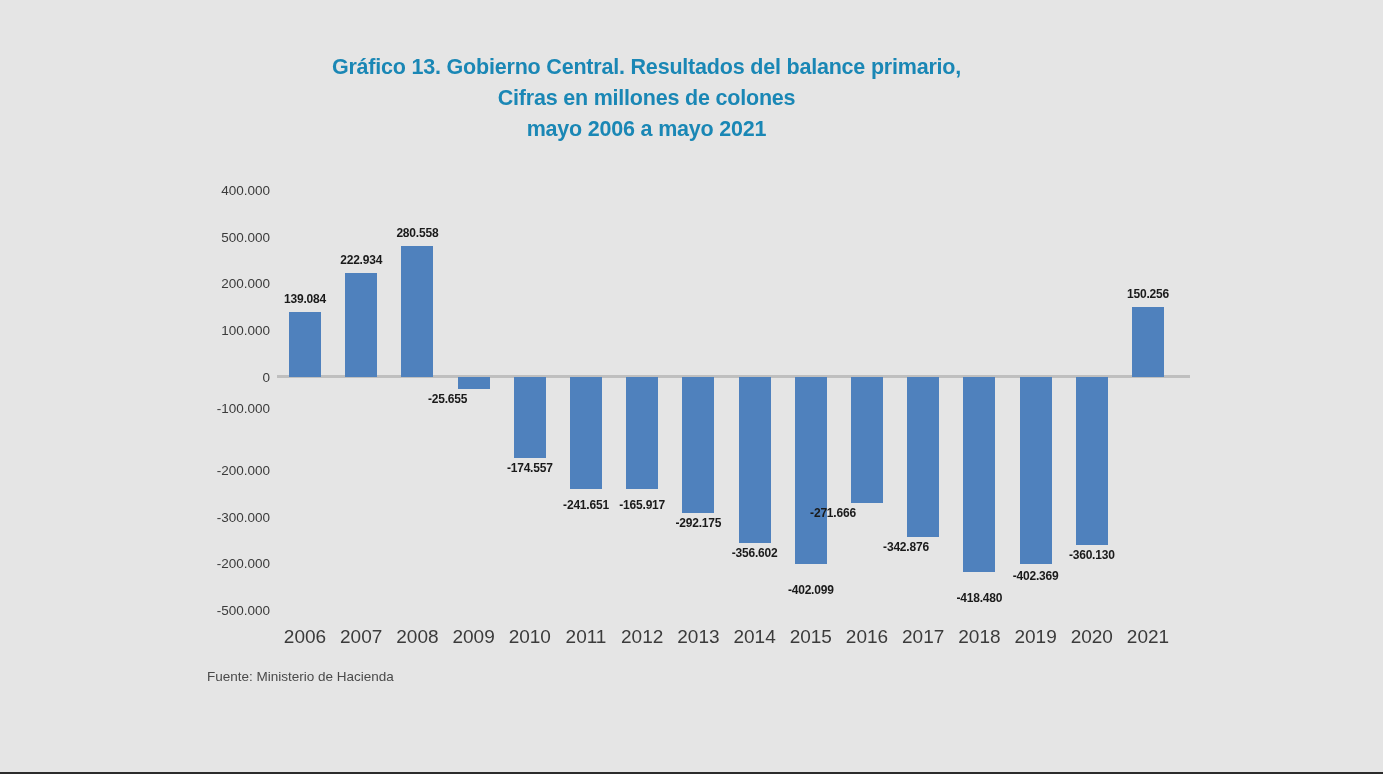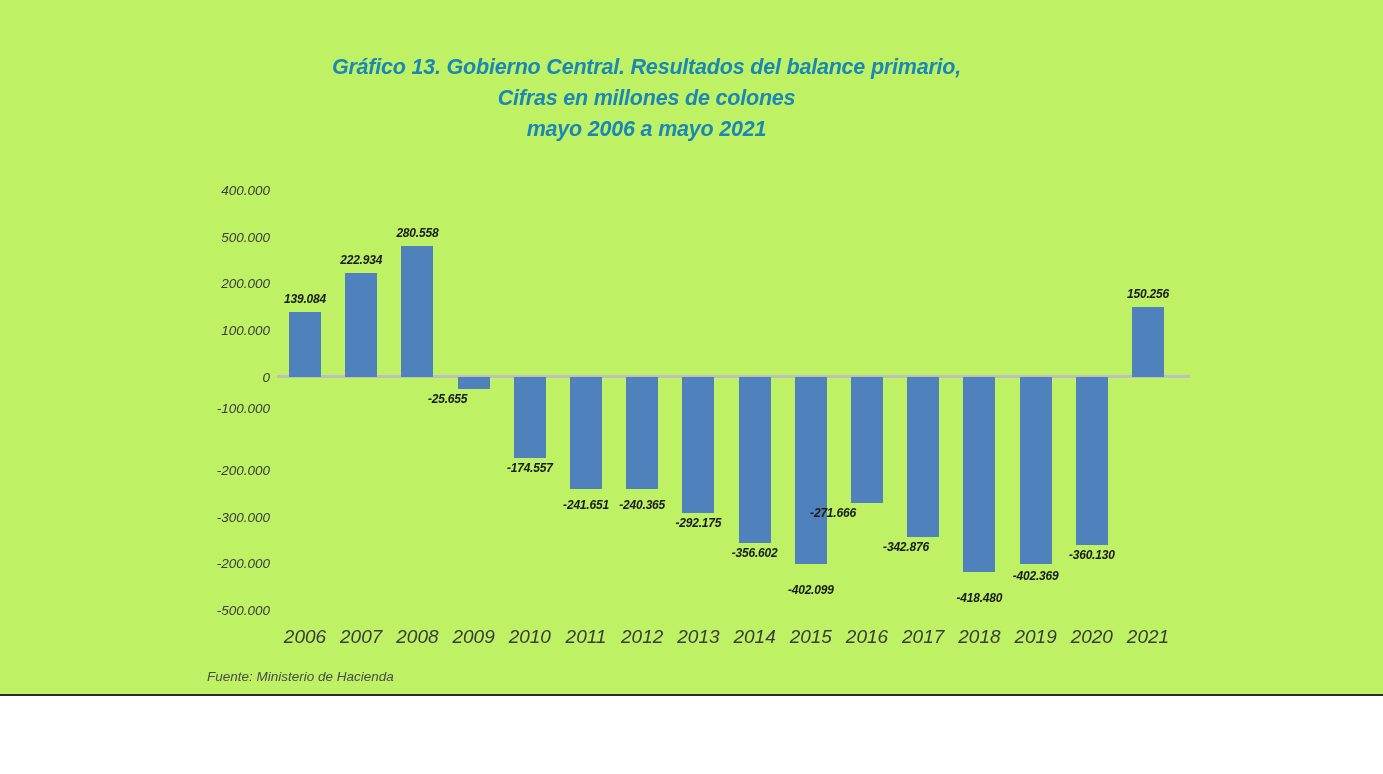--- a/index.html
+++ b/index.html
@@ -6,24 +6,23 @@
   html,body{margin:0;padding:0;}
   body{
     width:1383px;height:774px;
     background:#ffffff;
     font-family:"Liberation Sans", sans-serif;
     overflow:hidden;
     position:relative;
   }
   #page{
     position:relative;
-    width:1383px;height:696px;
-    background:#bef264;
+    width:1383px;height:774px;
+    background:#e5e5e5;
     box-sizing:border-box;
-    font-style:italic;
   }
   
   .title-block{
     position:absolute;
     left:0;top:52px;
     width:1383px;
     text-align:center;
     padding-right:90px;
     box-sizing:border-box;
   }
@@ -145,21 +144,21 @@
         <div class="dlabel" style="left: 84.2px; color: rgb(26, 26, 26); top: 62.6308px;">222.934</div>
         <div class="bar" style="left: 124.4px; background: rgb(79, 129, 189); top: 55.7396px; height: 130.927px;"></div>
         <div class="dlabel" style="left: 140.4px; color: rgb(26, 26, 26); top: 35.7396px;">280.558</div>
         <div class="bar" style="left: 180.6px; background: rgb(79, 129, 189); top: 186.667px; height: 11.9723px;"></div>
         <div class="dlabel" style="left: 170.6px; color: rgb(26, 26, 26); top: 201.639px;">-25.655</div>
         <div class="bar" style="left: 236.8px; background: rgb(79, 129, 189); top: 186.667px; height: 81.4599px;"></div>
         <div class="dlabel" style="left: 252.8px; color: rgb(26, 26, 26); top: 271.127px;">-174.557</div>
         <div class="bar" style="left: 293px; background: rgb(79, 129, 189); top: 186.667px; height: 112.77px;"></div>
         <div class="dlabel" style="left: 309px; color: rgb(26, 26, 26); top: 308.437px;">-241.651</div>
         <div class="bar" style="left: 349.2px; background: rgb(79, 129, 189); top: 186.667px; height: 112.17px;"></div>
-        <div class="dlabel" style="left: 365.2px; color: rgb(26, 26, 26); top: 307.837px;">-240.365</div>
+        <div class="dlabel" style="left: 365.2px; color: rgb(26, 26, 26); top: 307.837px;">-165.917</div>
         <div class="bar" style="left: 405.4px; background: rgb(79, 129, 189); top: 186.667px; height: 136.348px;"></div>
         <div class="dlabel" style="left: 421.4px; color: rgb(26, 26, 26); top: 326.015px;">-292.175</div>
         <div class="bar" style="left: 461.6px; background: rgb(79, 129, 189); top: 186.667px; height: 166.414px;"></div>
         <div class="dlabel" style="left: 477.6px; color: rgb(26, 26, 26); top: 356.081px;">-356.602</div>
         <div class="bar" style="left: 517.8px; background: rgb(79, 129, 189); top: 186.667px; height: 187.646px;"></div>
         <div class="dlabel" style="left: 533.8px; color: rgb(26, 26, 26); top: 393.313px;">-402.099</div>
         <div class="bar" style="left: 574px; background: rgb(79, 129, 189); top: 186.667px; height: 126.777px;"></div>
         <div class="dlabel" style="left: 556px; color: rgb(26, 26, 26); top: 316.444px;">-271.666</div>
         <div class="bar" style="left: 630.2px; background: rgb(79, 129, 189); top: 186.667px; height: 160.009px;"></div>
         <div class="dlabel" style="left: 629px; color: rgb(26, 26, 26); top: 349.675px;">-342.876</div>

